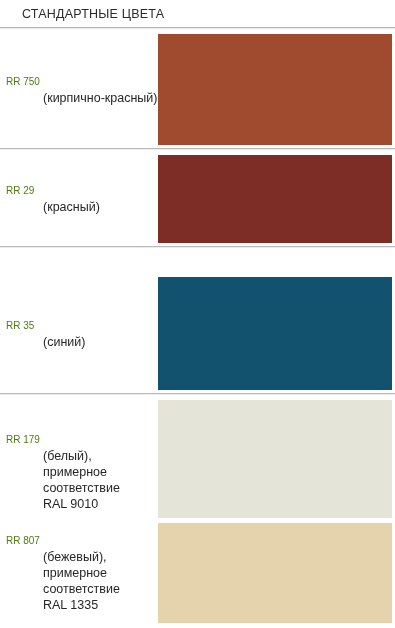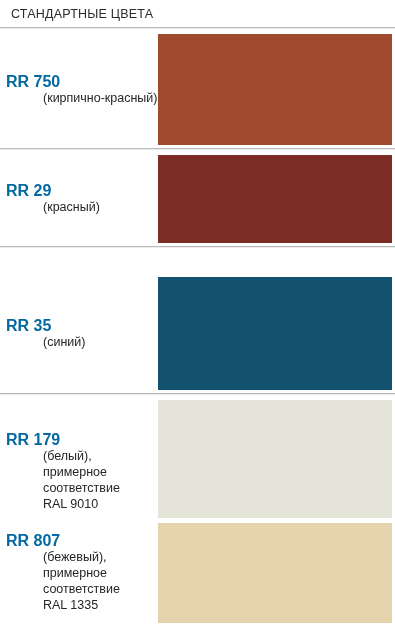--- a/index.html
+++ b/index.html
@@ -29,21 +29,21 @@
     left: 0;
     top: 0;
     width: 395px;
     height: 28px;
     box-sizing: border-box;
     display: flex;
     align-items: center;
     background: #ffffff;
   }
   .header-title {
-    padding-left: 11px;
+    padding-left: 22px;
     font-size: 12.5px;
     letter-spacing: 0.2px;
     color: #2b2b2b;
     font-weight: 400;
     white-space: nowrap;
   }
   .header-rule {
     position: absolute;
     left: 0;
     top: 27px;
@@ -89,23 +89,23 @@
     position: relative;
     display: flex;
     flex-direction: column;
     justify-content: center;
     padding-left: 6px;
     box-sizing: border-box;
     background: #ffffff;
   }
 
   .label-code {
-    font-size: 16px;
-    font-weight: 700;
-    color: #0369a1;
+    font-size: 10px;
+    font-weight: 400;
+    color: #4d7c0f;
     line-height: 16px;
     white-space: nowrap;
   }
   .label-desc {
     font-size: 12.5px;
     font-weight: 400;
     color: #262626;
     line-height: 16px;
     white-space: pre-line;
     margin-left: 37px;

